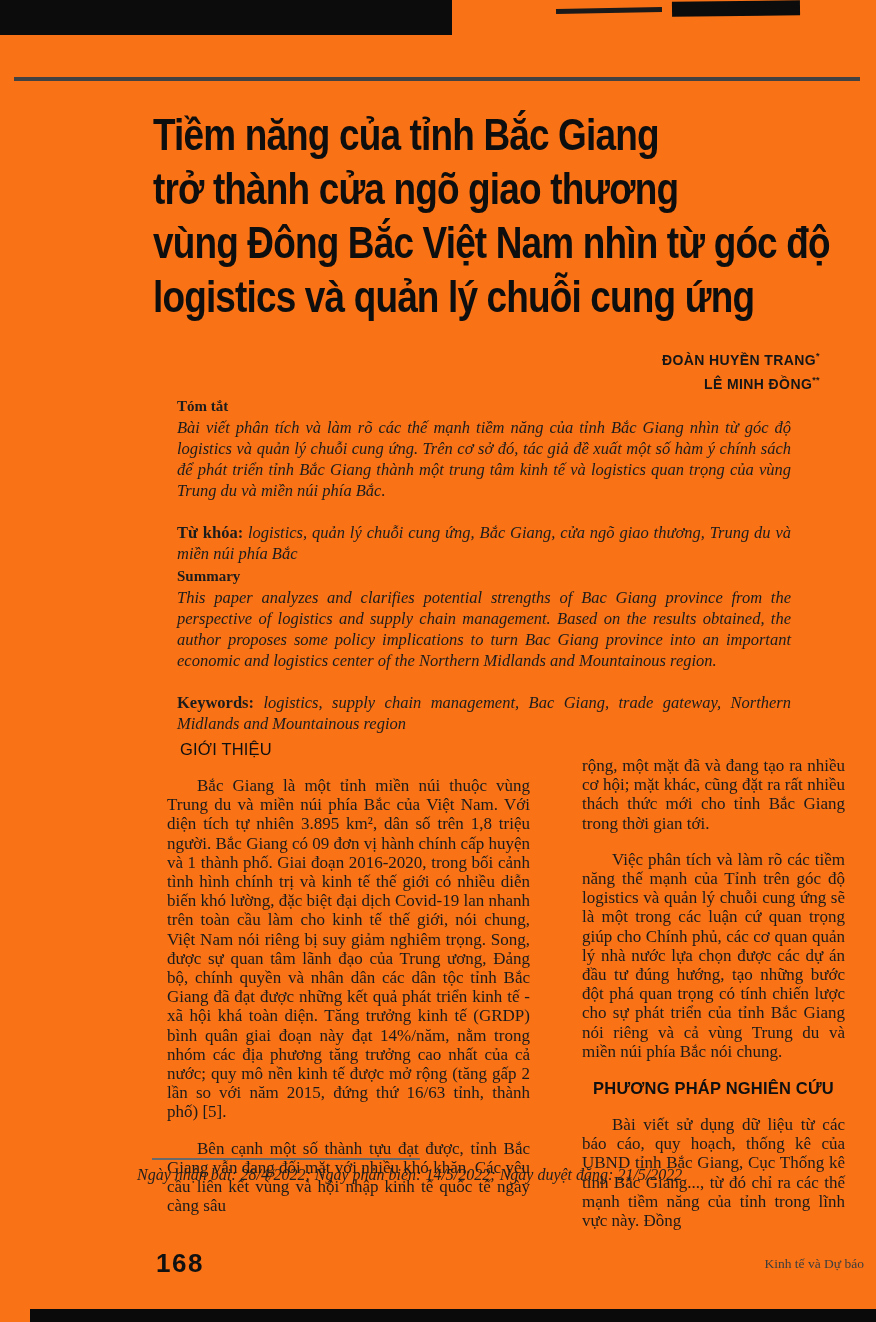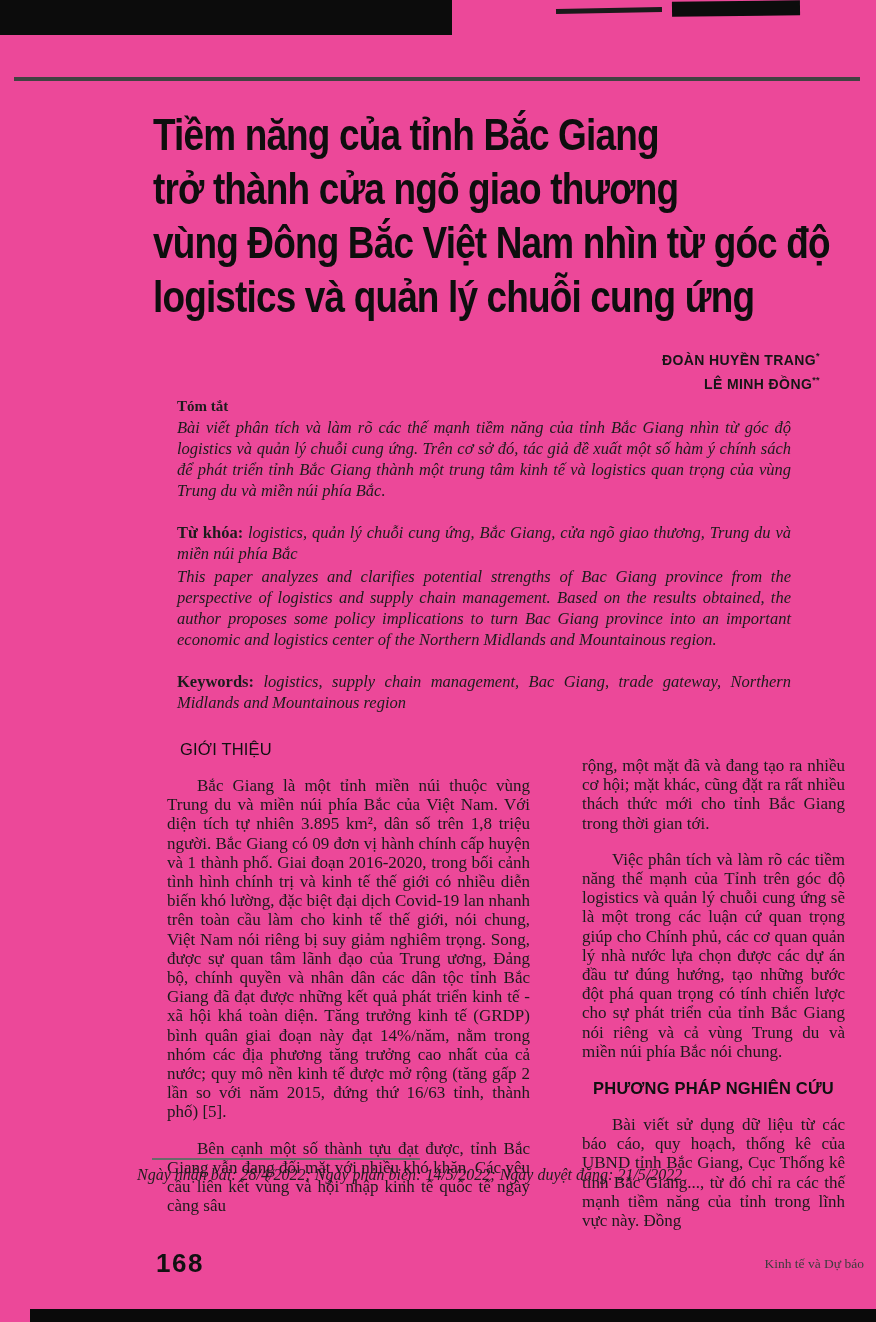--- a/index.html
+++ b/index.html
@@ -1,18 +1,18 @@
 <!DOCTYPE html>
 <html lang="vi"><head>
 <meta charset="utf-8">
 <style>
   html, body { margin:0; padding:0; background:#ffffff; }
   #page {
     position:relative; width:876px; height:1322px;
-    background:#ec4899; overflow:hidden;
+    background:#f97316; overflow:hidden;
     color:#1c1c1c;
     font-family:"Liberation Serif", serif;
   }
 
   
   .bar-tl   { position:absolute; left:0; top:0; width:452px; height:35px; background:#0c0c0c; }
   .mark-a   { position:absolute; left:556px; top:8px; width:106px; height:5px; background:#1a1a1a; transform:rotate(-1.2deg); }
   .mark-b   { position:absolute; left:672px; top:1px; width:128px; height:15px; background:#0c0c0c; transform:rotate(-0.6deg); }
   .bar-bottom { position:absolute; left:30px; top:1309px; width:846px; height:13px; background:#0a0a0a; }
 
@@ -99,20 +99,21 @@
     <div><span>LÊ MINH ĐỒNG</span><sup>**</sup></div>
   </div>
 
   <div class="abs-block" id="abstract">
     <p class="blk-heading">Tóm tắt</p>
     <p class="blk-body">Bài viết phân tích và làm rõ các thế mạnh tiềm năng của tỉnh Bắc Giang nhìn từ góc độ logistics và quản lý chuỗi cung ứng. Trên cơ sở đó, tác giả đề xuất một số hàm ý chính sách để phát triển tỉnh Bắc Giang thành một trung tâm kinh tế và logistics quan trọng của vùng Trung du và miền núi phía Bắc.</p>
     <p class="blk-kw"><span class="kw-label">Từ khóa:</span><span> logistics, quản lý chuỗi cung ứng, Bắc Giang, cửa ngõ giao thương, Trung du và miền núi phía Bắc</span></p>
   </div>
 
   <div class="abs-block" id="summary">
+    <p class="blk-heading">Summary</p>
     <p class="blk-body">This paper analyzes and clarifies potential strengths of Bac Giang province from the perspective of logistics and supply chain management. Based on the results obtained, the author proposes some policy implications to turn Bac Giang province into an important economic and logistics center of the Northern Midlands and Mountainous region.</p>
     <p class="blk-kw"><span class="kw-label">Keywords:</span><span> logistics, supply chain management, Bac Giang, trade gateway, Northern Midlands and Mountainous region</span></p>
   </div>
 
   <div class="columns">
     <div class="col">
       <div class="col-heading">GIỚI THIỆU</div>
       <p>Bắc Giang là một tỉnh miền núi thuộc vùng Trung du và miền núi phía Bắc của Việt Nam. Với diện tích tự nhiên 3.895 km², dân số trên 1,8 triệu người. Bắc Giang có 09 đơn vị hành chính cấp huyện và 1 thành phố. Giai đoạn 2016-2020, trong bối cảnh tình hình chính trị và kinh tế thế giới có nhiều diễn biến khó lường, đặc biệt đại dịch Covid-19 lan nhanh trên toàn cầu làm cho kinh tế thế giới, nói chung, Việt Nam nói riêng bị suy giảm nghiêm trọng. Song, được sự quan tâm lãnh đạo của Trung ương, Đảng bộ, chính quyền và nhân dân các dân tộc tỉnh Bắc Giang đã đạt được những kết quả phát triển kinh tế - xã hội khá toàn diện. Tăng trưởng kinh tế (GRDP) bình quân giai đoạn này đạt 14%/năm, nằm trong nhóm các địa phương tăng trưởng cao nhất của cả nước; quy mô nền kinh tế được mở rộng (tăng gấp 2 lần so với năm 2015, đứng thứ 16/63 tỉnh, thành phố) [5].</p>
       <p>Bên cạnh một số thành tựu đạt được, tỉnh Bắc Giang vẫn đang đối mặt với nhiều khó khăn. Các yêu cầu liên kết vùng và hội nhập kinh tế quốc tế ngày càng sâu</p>
     </div>

